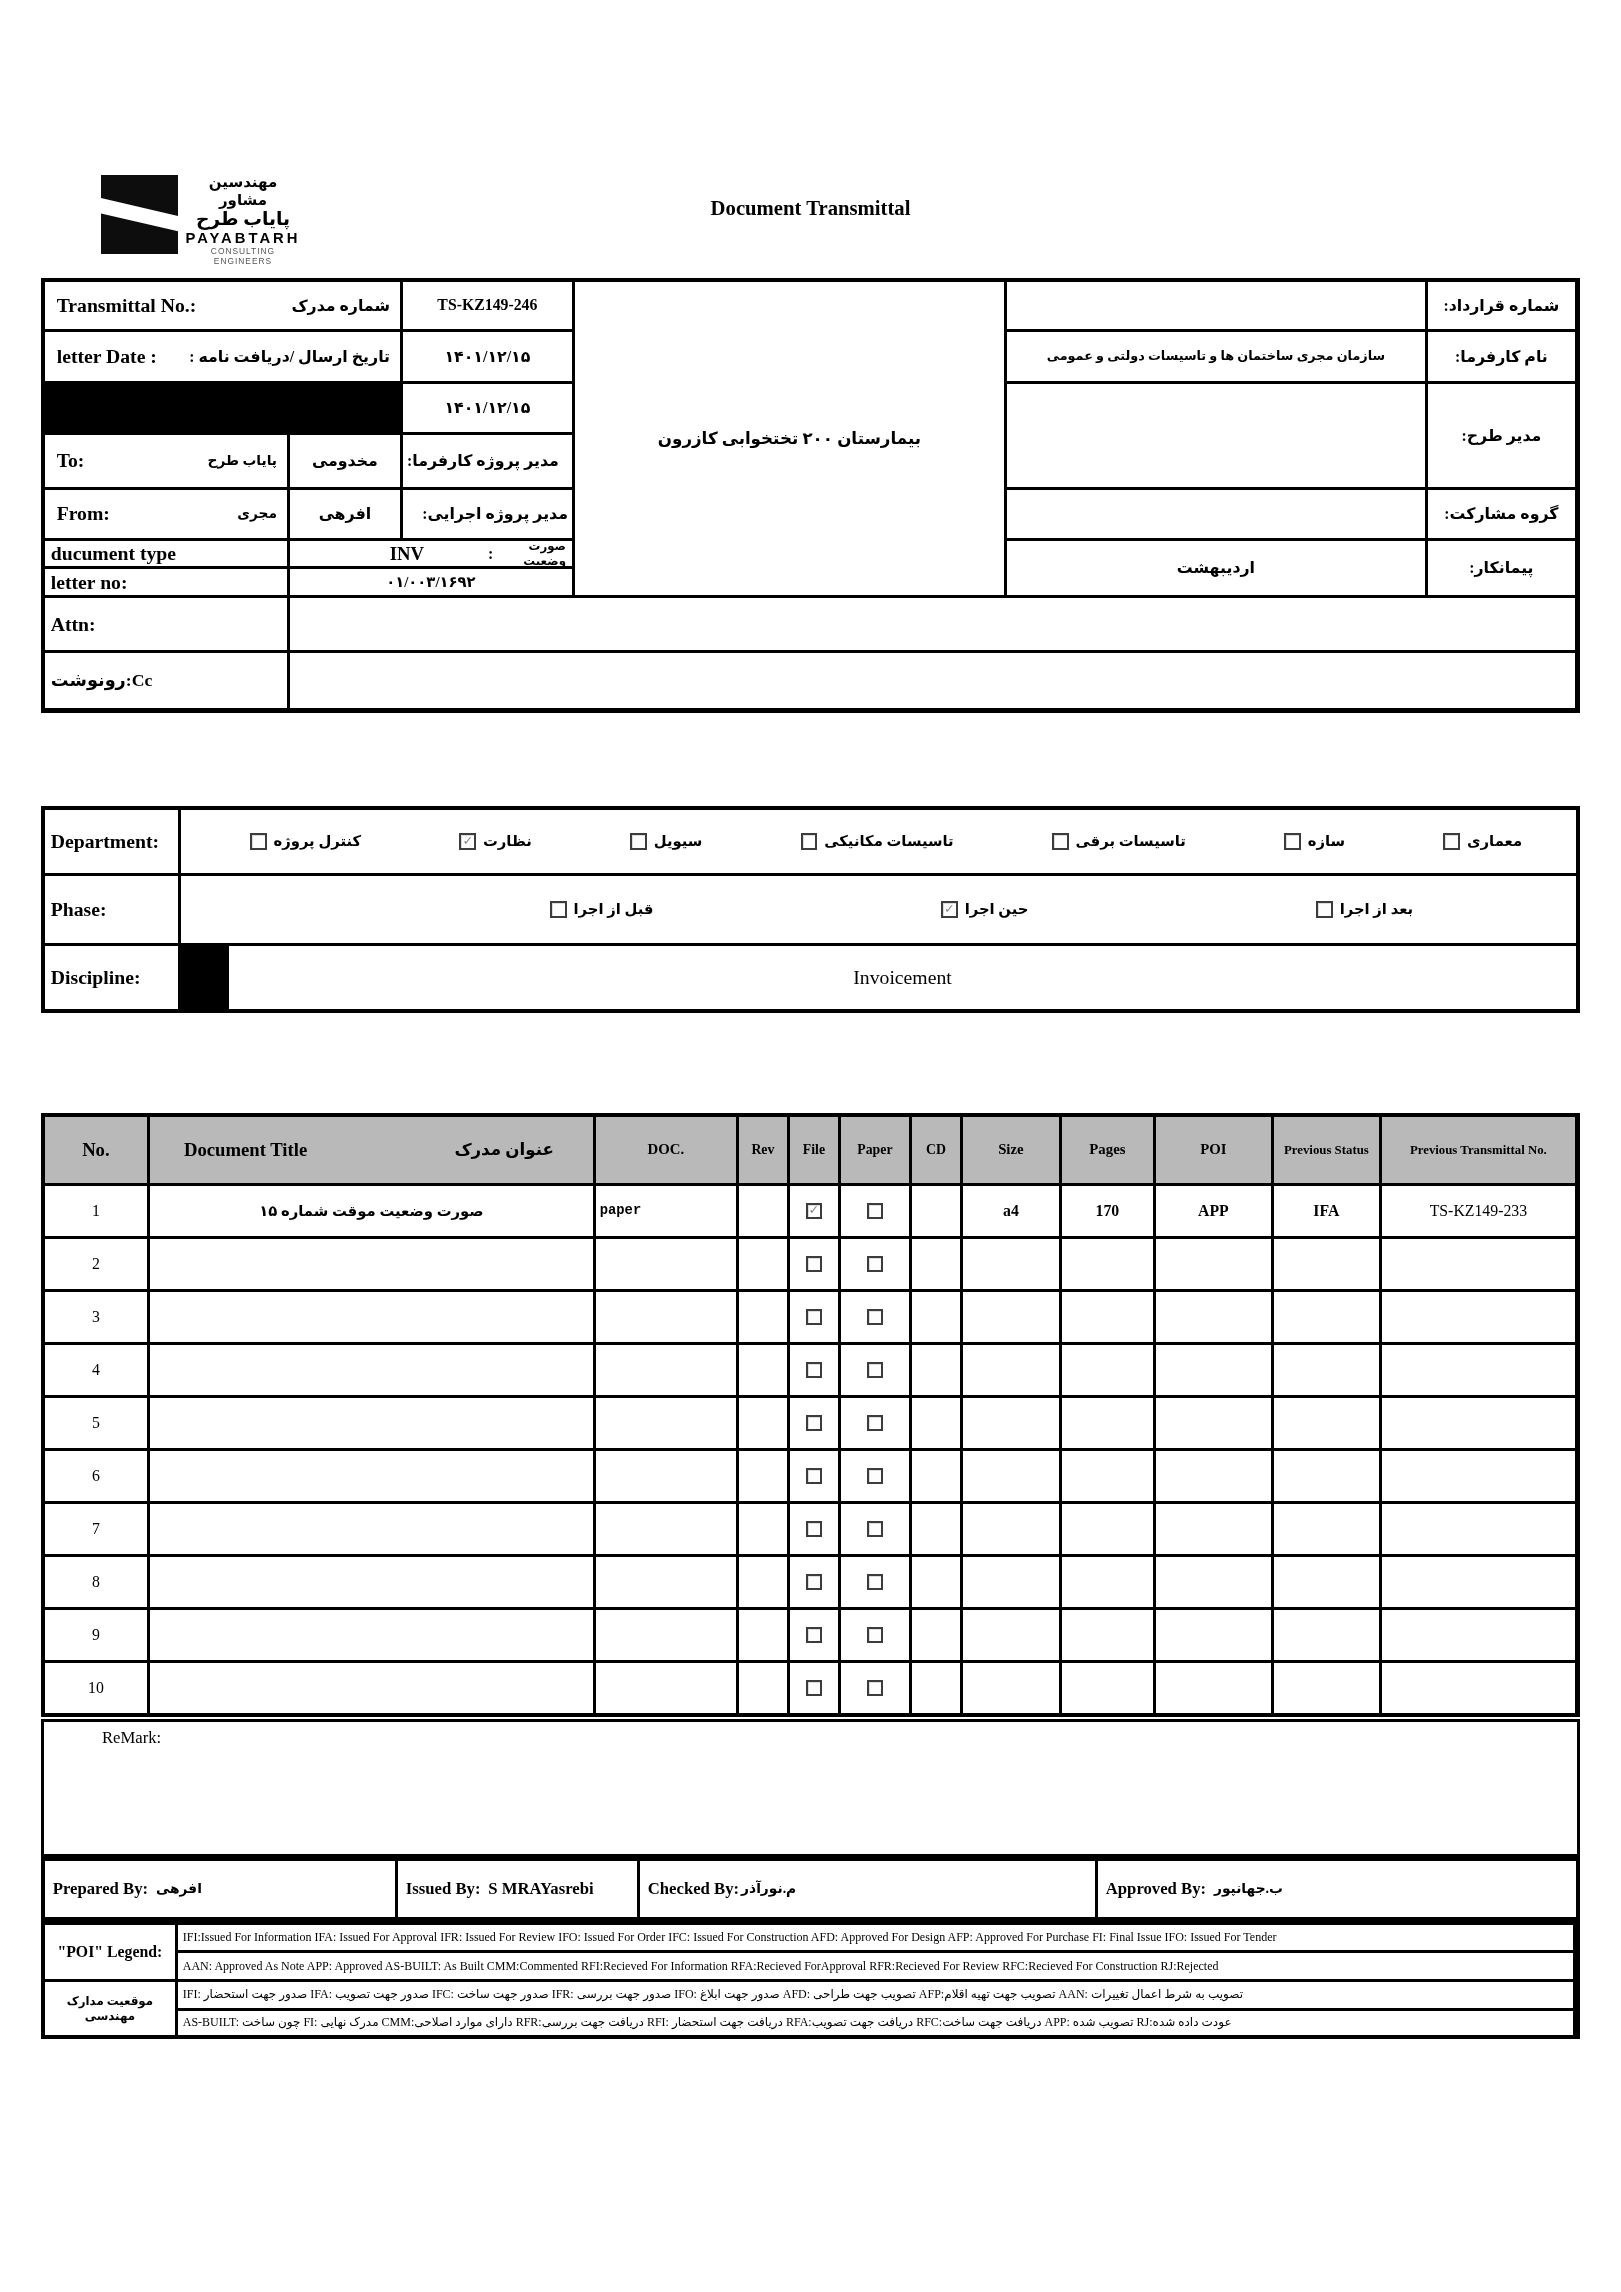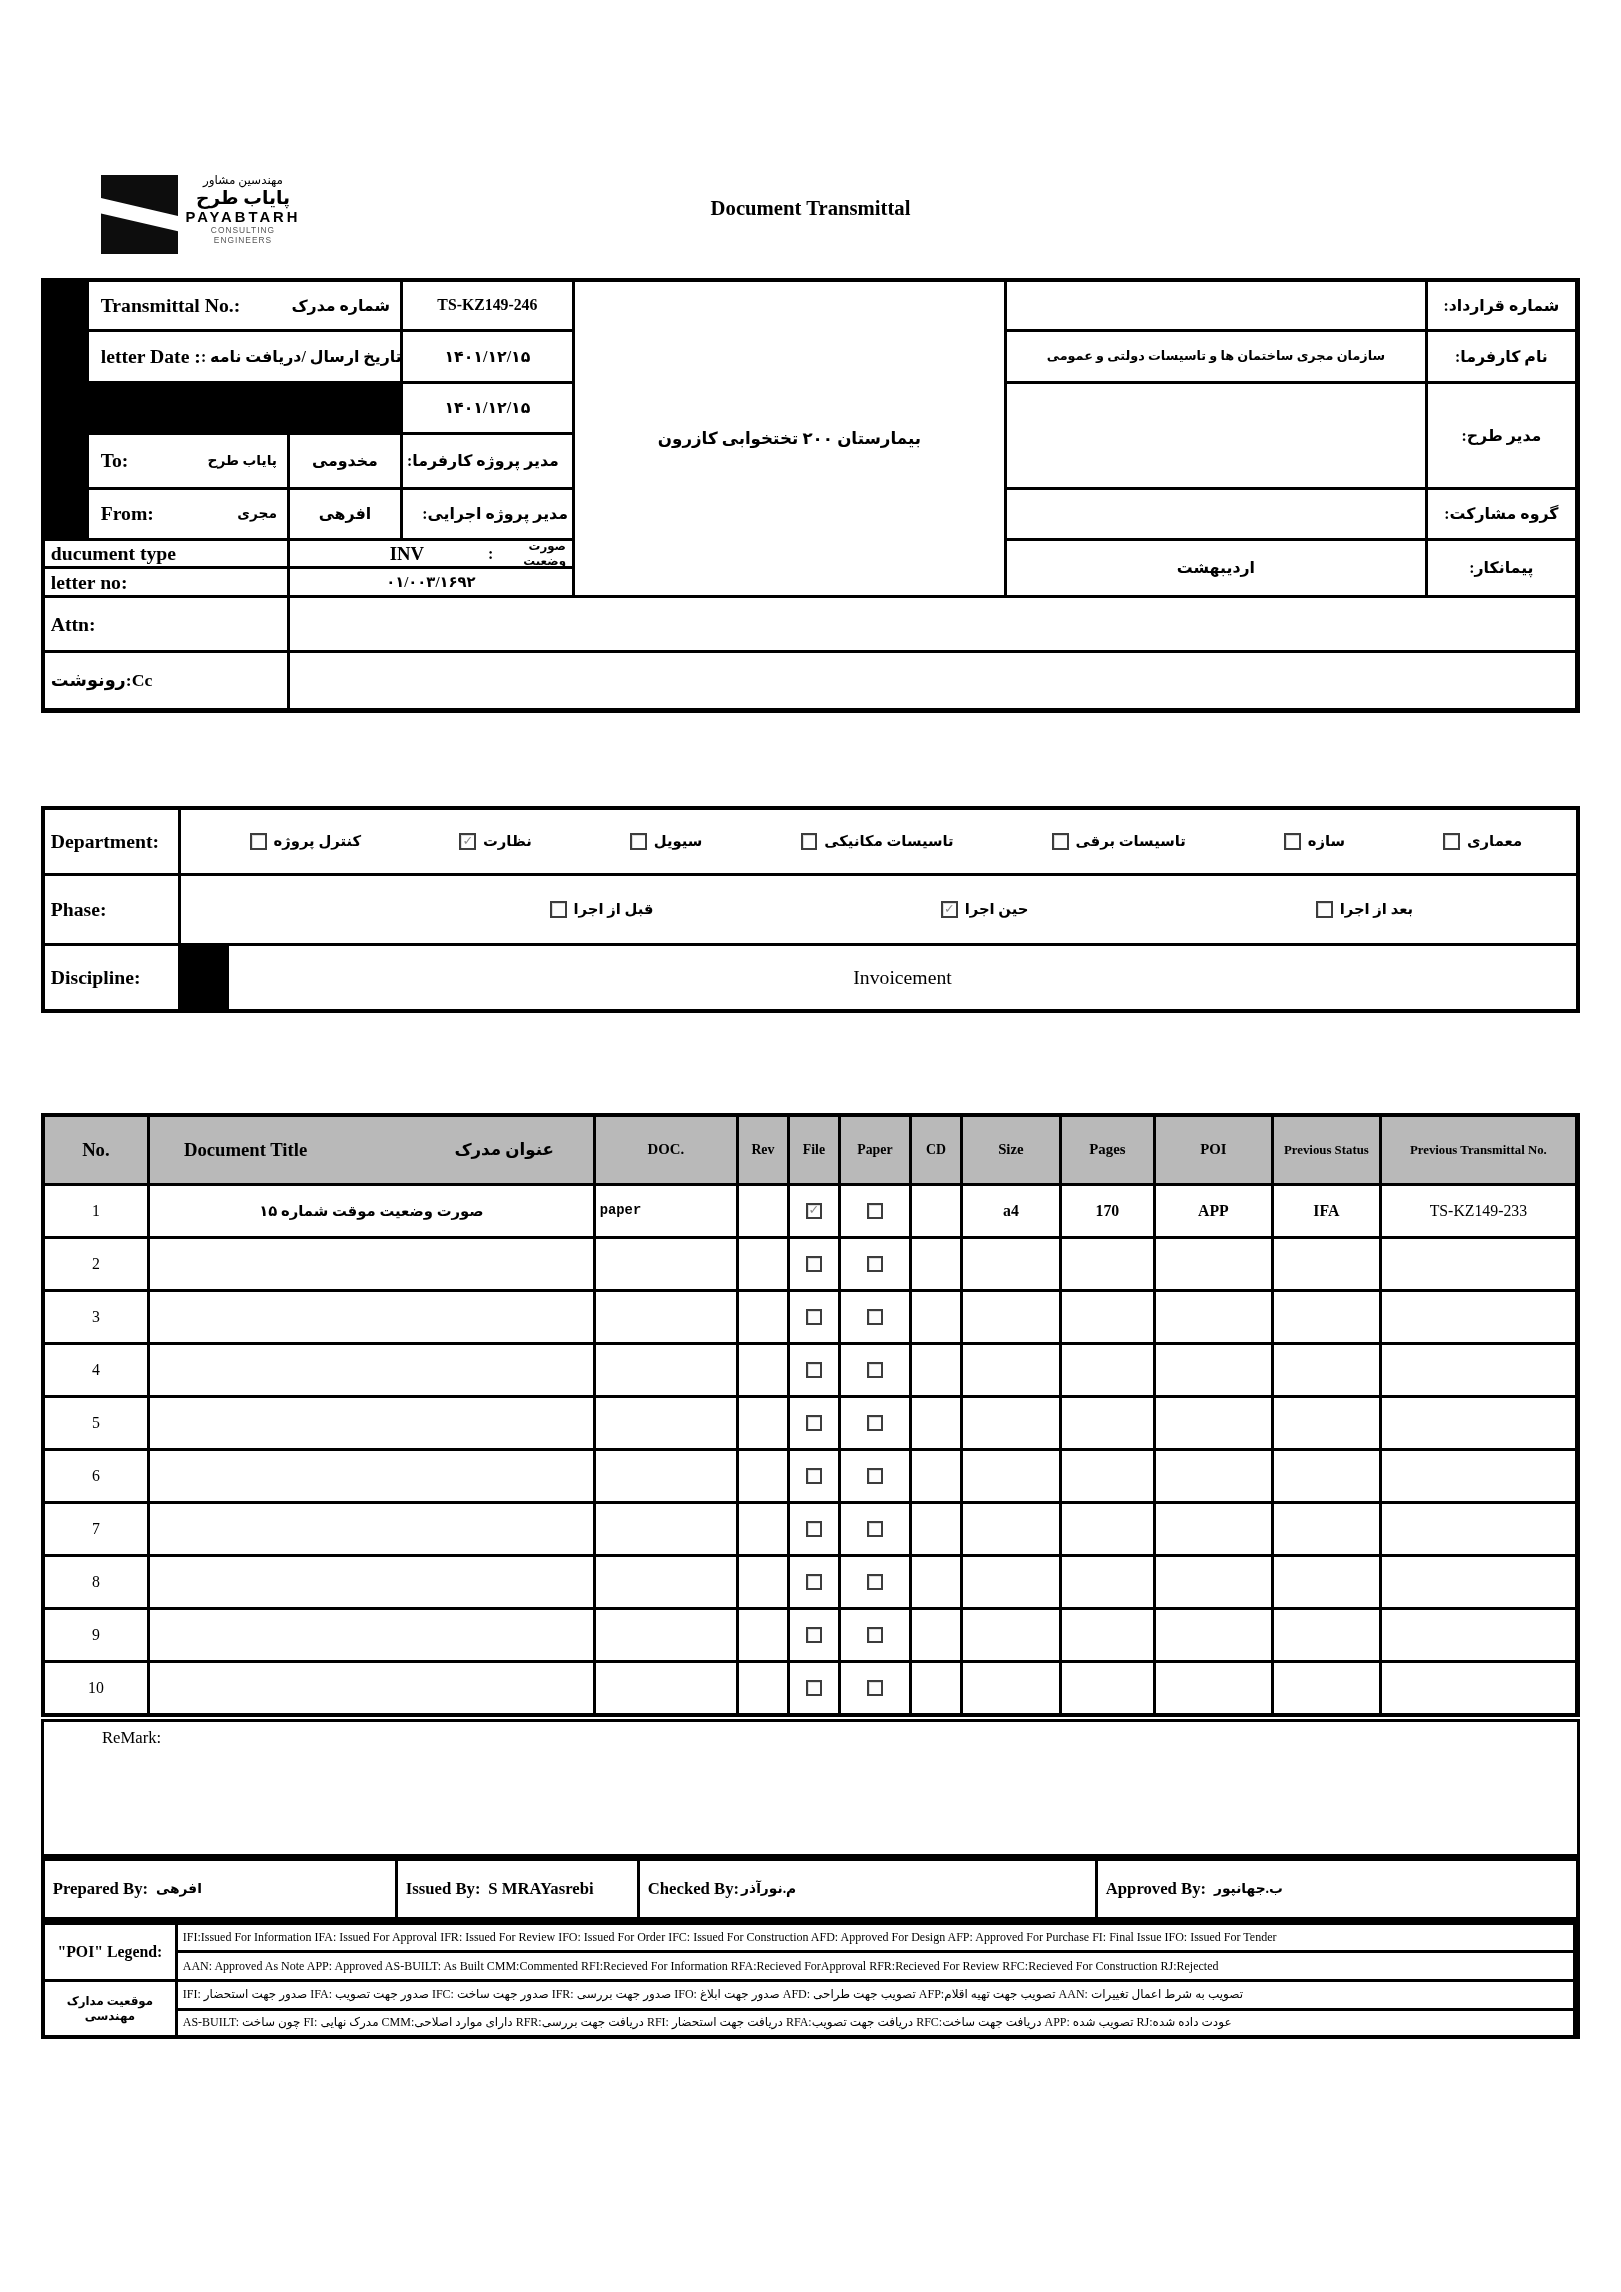--- a/index.html
+++ b/index.html
@@ -8,38 +8,38 @@
     width:1621px; height:2292px; position:relative;
     font-family:"Liberation Serif","DejaVu Sans",serif; color:#000;
   }
   .abs { position:absolute; }
 
   
   .brand { left:101px; top:173px; width:315px; height:94px; }
   .brand-mark { position:absolute; left:0; top:2px; width:77px; height:79px; background:#0d0d0d; overflow:hidden; }
   .brand-swoosh { position:absolute; left:-11.8px; top:33px; width:108px; height:14.8px; background:#fff; transform:rotate(13deg); border-radius:2px; }
   .brand-text { position:absolute; left:83px; top:0; width:118px; text-align:center; }
-  .fa-tagline { font-size:12px; font-weight:normal; direction:rtl; }
+  .fa-tagline { font-size:15px; font-weight:bold; direction:rtl; }
   .fa-name { font-size:18.7px; font-weight:bold; direction:rtl; line-height:1.1; }
   .en-name { font-size:14.8px; font-weight:bold; letter-spacing:3px; font-family:"Liberation Sans","DejaVu Sans",sans-serif; }
   .en-tagline { font-size:8.4px; color:#555; letter-spacing:1px; font-family:"Liberation Sans","DejaVu Sans",sans-serif; }
 
   .doc-title { left:0; top:197px; width:1621px; text-align:center; font-size:20.7px; font-weight:bold; }
 
   
   .grid { display:grid; background:#000; padding:3.9px; gap:3px; position:absolute; }
   .grid > div { background:#fff; display:flex; align-items:center; overflow:hidden; }
 
   
   .header-grid { left:41px; top:278px; width:1539px; height:435px;
     grid-template-columns:242px 110px 169px 429px 418px 147px;
     grid-template-rows:47px 49px 48px 52px 48px 25.6px 25.6px 52px 55px; }
   .lbl-en { font-weight:bold; font-size:19.7px; padding-left:5.9px; white-space:nowrap; }
   .lbl-fa { font-weight:bold; font-size:15.8px; direction:rtl; white-space:nowrap; }
-  .spread { justify-content:space-between; padding:0 9.9px 0 5.9px;margin-left:44px; }
+  .spread { justify-content:space-between; padding:0 9.9px 0 5.9px; }
   .cent { justify-content:center; text-align:center; }
   .val { font-weight:bold; font-size:15.8px; }
   .fa-sm { font-size:12.8px; font-weight:bold; direction:rtl; }
   .project-cell { font-weight:bold; font-size:16.7px; direction:rtl; }
   .rlabel { font-weight:bold; font-size:15.8px; direction:rtl; justify-content:center; }
   .inv-row { padding:0 5.9px; }
   .inv-code { font-weight:bold; font-size:18.7px; margin-left:94px; }
   .inv-colon { margin-left:64px; font-weight:bold; }
   .inv-fa { margin-left:auto; font-size:11.8px; font-weight:bold; direction:rtl; }
 

